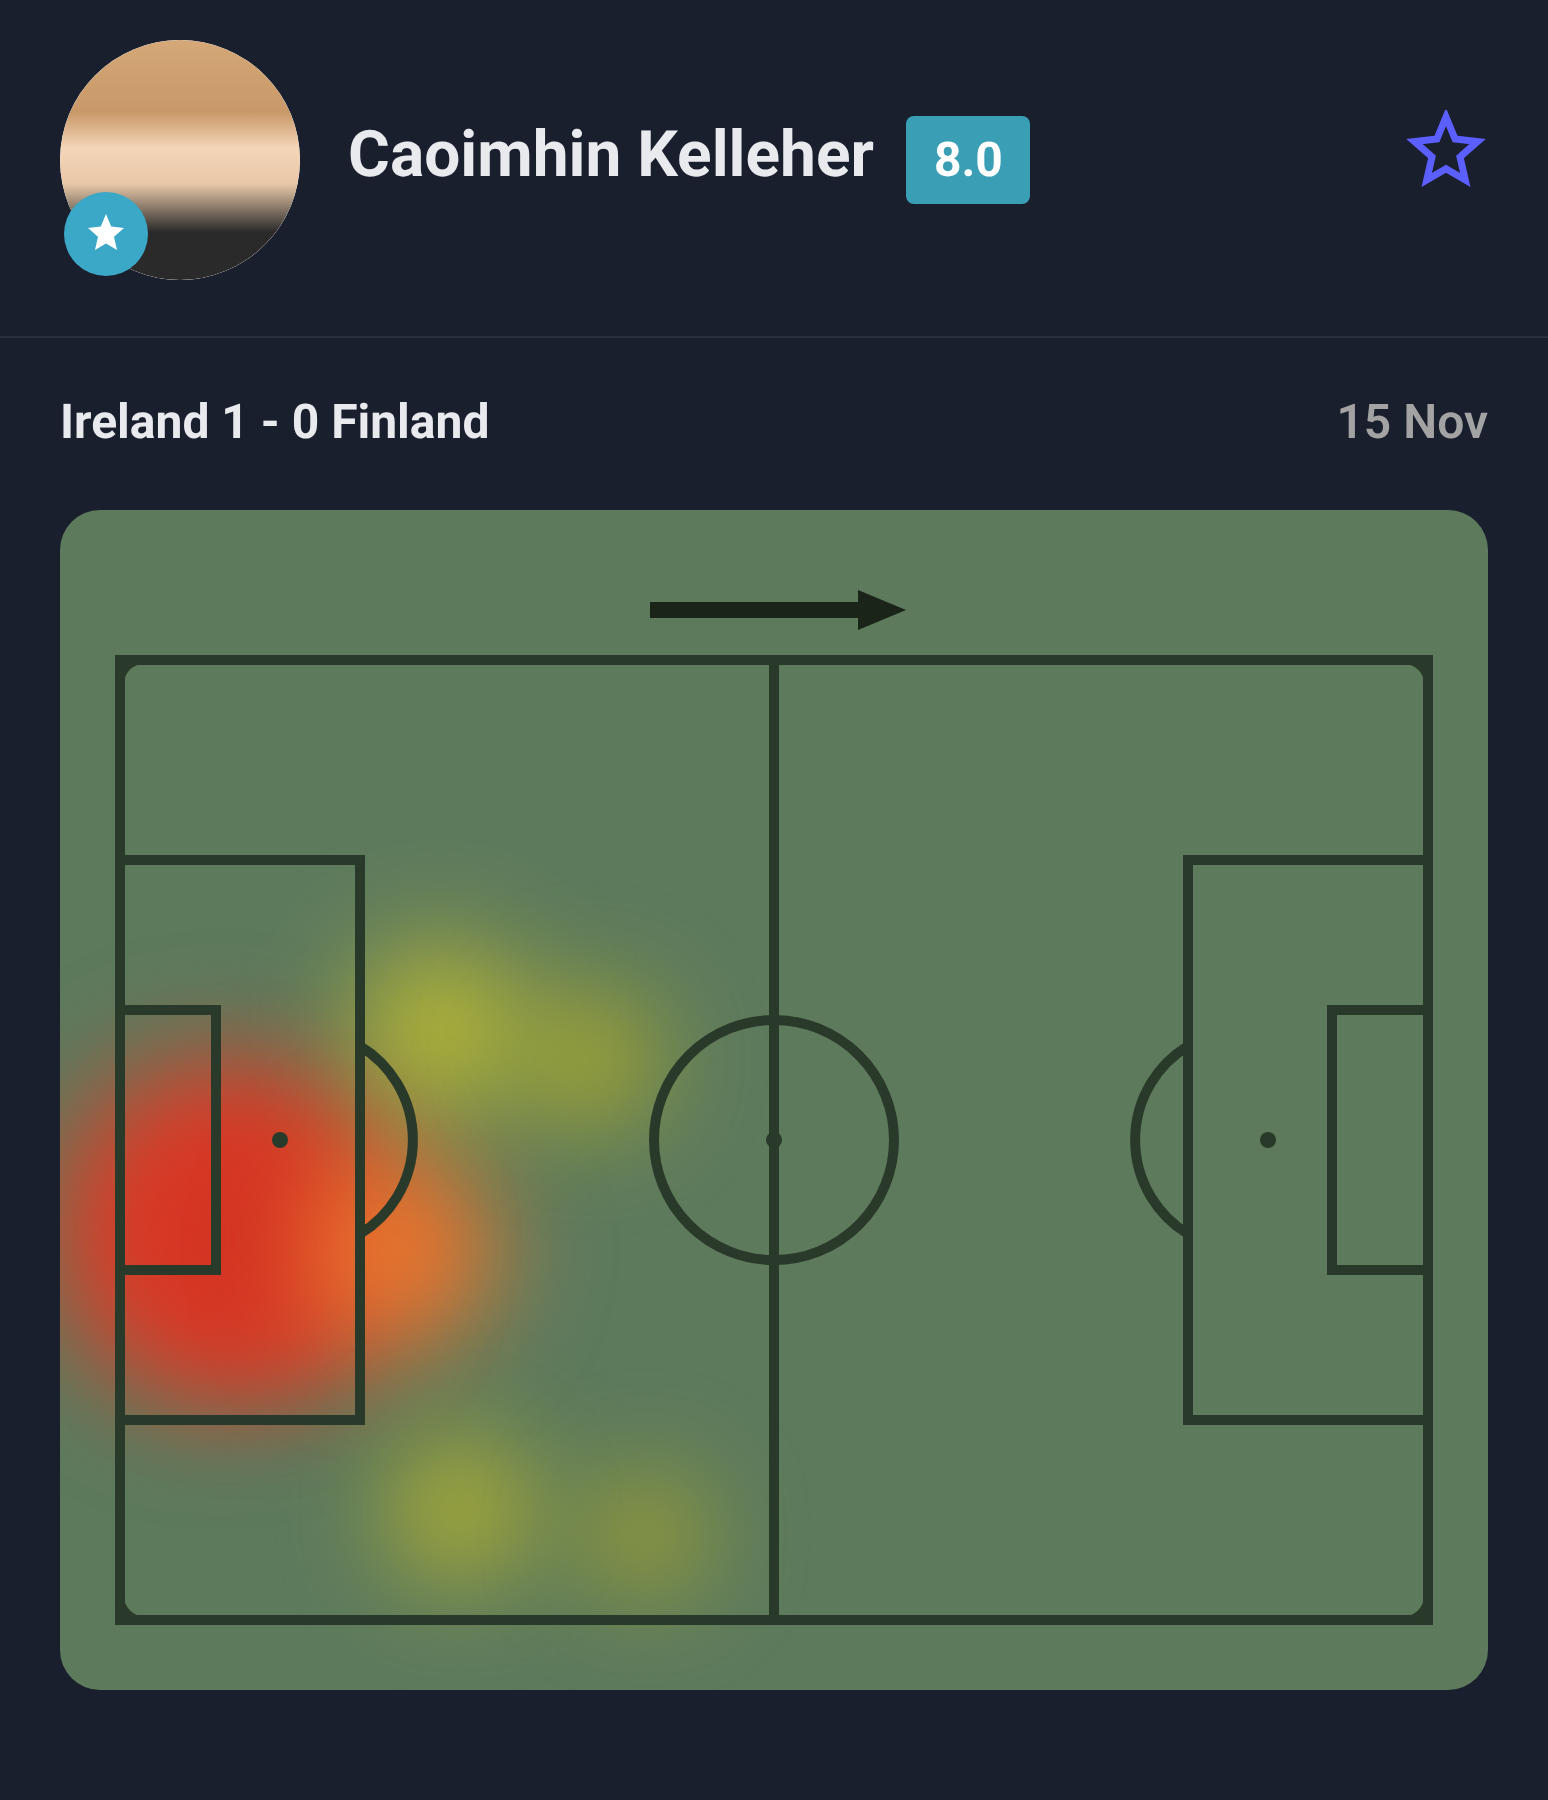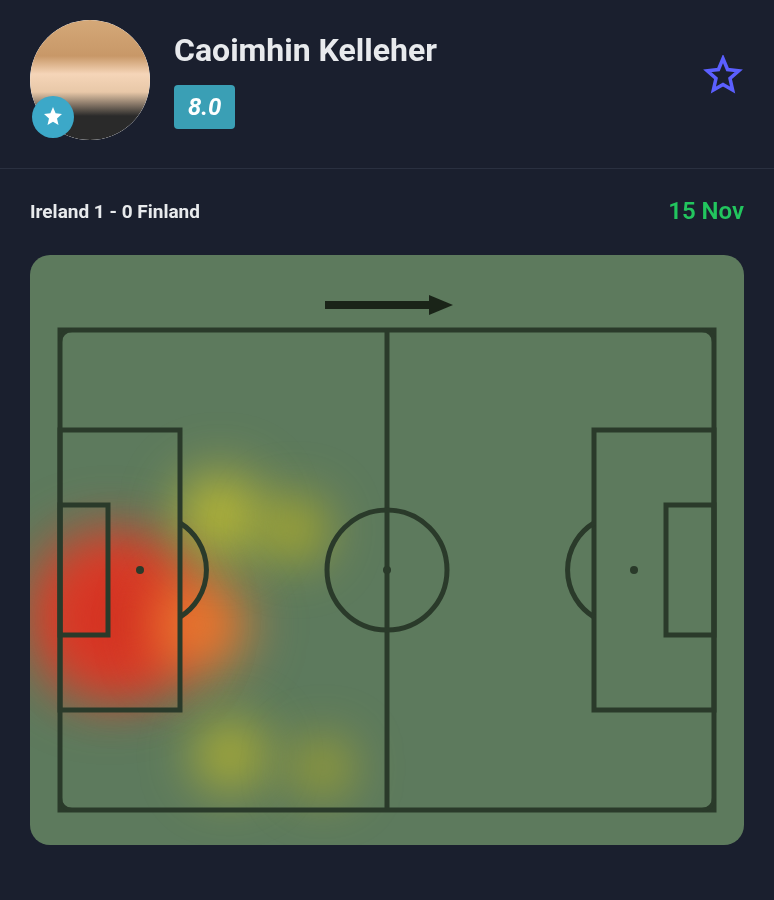--- a/index.html
+++ b/index.html
@@ -65,21 +65,21 @@
 
     .avatar-badge svg {
       width: 24px;
       height: 24px;
       fill: #fff;
     }
 
     .player-info {
       flex: 1;
       display: flex;
-      flex-direction: column;
+      flex-direction: row;
       gap: 16px;
     }
 
     .player-name {
       font-size: 32px;
       font-weight: 700;
       color: #e8eaed;
     }
 
     .rating-row {
@@ -88,21 +88,20 @@
       gap: 20px;
     }
 
     .rating-badge {
       background: #3a9fb5;
       color: #fff;
       font-size: 24px;
       font-weight: 700;
       padding: 8px 14px;
       border-radius: 4px;
-      font-style: italic;
     }
 
     .rating-label {
       font-size: 22px;
       color: #8a92a6;
       font-weight: 500;
     }
 
     .favorite-star {
       position: absolute;
@@ -126,29 +125,29 @@
     }
 
     .match-info {
       display: flex;
       justify-content: space-between;
       align-items: center;
       padding: 20px 30px;
     }
 
     .match-score {
-      font-size: 19px;
+      font-size: 24px;
       font-weight: 700;
       color: #e8eaed;
     }
 
     .match-date {
       font-size: 24px;
       font-weight: 600;
-      color: #22c55e;
+      color: #a3a3a3;
     }
 
     .pitch-container {
       padding: 10px 30px 30px;
     }
 
     .pitch {
       width: 100%;
       height: 590px;
       background: #5d7a5d;

